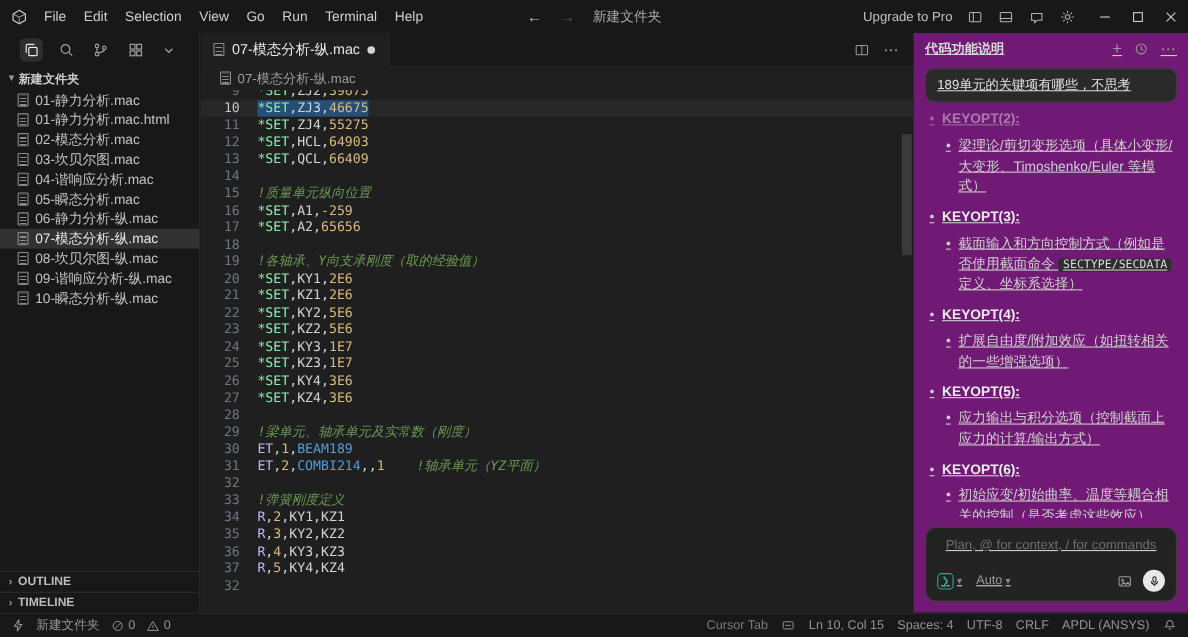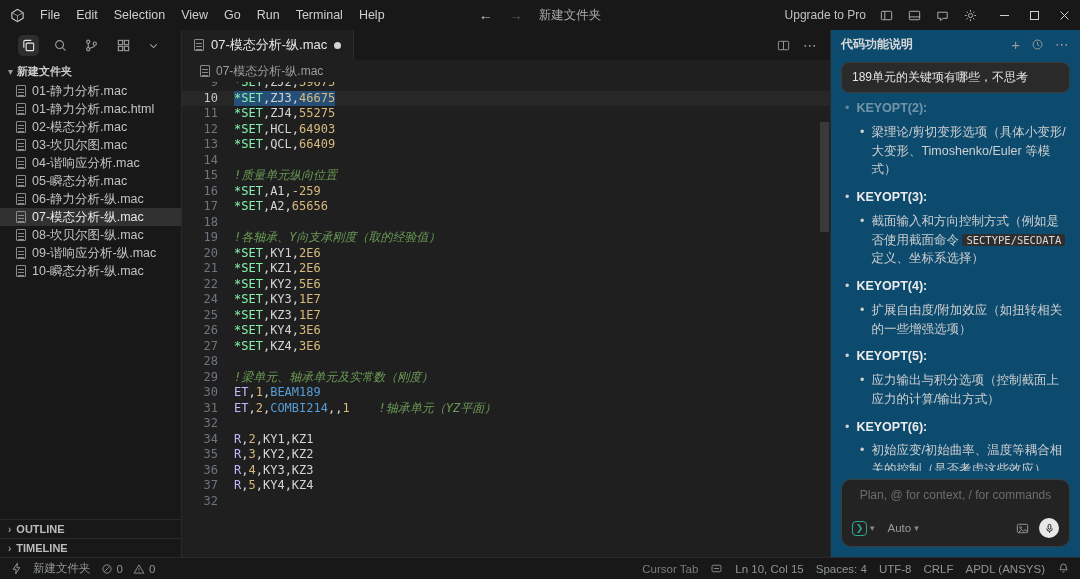--- a/index.html
+++ b/index.html
@@ -54,21 +54,21 @@
   .code-line.active .ln { color:#c6c6c6; }
   .lt { white-space:pre; }
   .lt.sel { background:#264f78; }
   .tok-k { color:#86efac; } .tok-p { color:#d4d4d4; } .tok-v { color:#d4d4d4; }
   .tok-n { color:#d7ba7d; } .tok-c { color:#6a9955; font-style:italic; }
   .tok-e { color:#c4b5fd; } .tok-t { color:#569cd6; }
   .ed-scrollbar { position:absolute; right:1px; top:0; width:9px; height:100%; }
   .ed-thumb { position:absolute; top:40px; width:9px; height:110px; background:#3a3a3a; border-radius:0; }
 
   
-  .chatpanel { width:250px; flex:0 0 250px; border-left:1px solid #2a2a2a; background:#0c4a6e; display:flex; flex-direction:column; }
+  .chatpanel { width:250px; flex:0 0 250px; border-left:1px solid #2a2a2a; background:#701a75; display:flex; flex-direction:column;text-decoration:underline; }
   .chat-header { height:28px; flex:0 0 28px; display:flex; align-items:center; padding:0 10px; }
   .chat-title { font-size:12px; font-weight:bold; color:#d8d8d8; }
   .chat-header-icons { margin-left:auto; display:flex; align-items:center; gap:11px; color:#9a9a9a; }
   .plus-glyph { font-size:15px; line-height:1; }
   .ellipsis-glyph { font-size:14px; letter-spacing:1px; line-height:1; }
   .user-bubble { margin:4px 10px 8px; padding:6px 10px; background:#2a2a2a; border:1px solid #3b3b3b; border-radius:8px; font-size:12px; color:#e3e3e3; }
   .chat-body { flex:1; min-height:0; overflow:hidden; padding:2px 12px 0 14px; font-size:12.5px; line-height:1.5; color:#cfcfcf; }
   .chat-heading { display:flex; gap:7px; margin-top:9px; color:#ececec; }
   .chat-heading strong { font-weight:bold; }
   .chat-heading.faded { opacity:.45; margin-top:-4px; }
@@ -298,29 +298,31 @@
             <div class="code-line"><span class="ln">13</span><span class="lt"><span class="tok-k">*SET</span><span class="tok-p">,</span><span class="tok-v">QCL</span><span class="tok-p">,</span><span class="tok-n">66409</span></span></div>
             <div class="code-line"><span class="ln">14</span><span class="lt"></span></div>
             <div class="code-line"><span class="ln">15</span><span class="lt"><span class="tok-c">!质量单元纵向位置</span></span></div>
             <div class="code-line"><span class="ln">16</span><span class="lt"><span class="tok-k">*SET</span><span class="tok-p">,</span><span class="tok-v">A1</span><span class="tok-p">,</span><span class="tok-n">-259</span></span></div>
             <div class="code-line"><span class="ln">17</span><span class="lt"><span class="tok-k">*SET</span><span class="tok-p">,</span><span class="tok-v">A2</span><span class="tok-p">,</span><span class="tok-n">65656</span></span></div>
             <div class="code-line"><span class="ln">18</span><span class="lt"></span></div>
             <div class="code-line"><span class="ln">19</span><span class="lt"><span class="tok-c">!各轴承、Y向支承刚度（取的经验值）</span></span></div>
             <div class="code-line"><span class="ln">20</span><span class="lt"><span class="tok-k">*SET</span><span class="tok-p">,</span><span class="tok-v">KY1</span><span class="tok-p">,</span><span class="tok-n">2E6</span></span></div>
             <div class="code-line"><span class="ln">21</span><span class="lt"><span class="tok-k">*SET</span><span class="tok-p">,</span><span class="tok-v">KZ1</span><span class="tok-p">,</span><span class="tok-n">2E6</span></span></div>
             <div class="code-line"><span class="ln">22</span><span class="lt"><span class="tok-k">*SET</span><span class="tok-p">,</span><span class="tok-v">KY2</span><span class="tok-p">,</span><span class="tok-n">5E6</span></span></div>
+            <div class="code-line"><span class="ln">23</span><span class="lt"><span class="tok-k">*SET</span><span class="tok-p">,</span><span class="tok-v">KZ2</span><span class="tok-p">,</span><span class="tok-n">5E6</span></span></div>
             <div class="code-line"><span class="ln">24</span><span class="lt"><span class="tok-k">*SET</span><span class="tok-p">,</span><span class="tok-v">KY3</span><span class="tok-p">,</span><span class="tok-n">1E7</span></span></div>
             <div class="code-line"><span class="ln">25</span><span class="lt"><span class="tok-k">*SET</span><span class="tok-p">,</span><span class="tok-v">KZ3</span><span class="tok-p">,</span><span class="tok-n">1E7</span></span></div>
             <div class="code-line"><span class="ln">26</span><span class="lt"><span class="tok-k">*SET</span><span class="tok-p">,</span><span class="tok-v">KY4</span><span class="tok-p">,</span><span class="tok-n">3E6</span></span></div>
             <div class="code-line"><span class="ln">27</span><span class="lt"><span class="tok-k">*SET</span><span class="tok-p">,</span><span class="tok-v">KZ4</span><span class="tok-p">,</span><span class="tok-n">3E6</span></span></div>
             <div class="code-line"><span class="ln">28</span><span class="lt"></span></div>
             <div class="code-line"><span class="ln">29</span><span class="lt"><span class="tok-c">!梁单元、轴承单元及实常数（刚度）</span></span></div>
             <div class="code-line"><span class="ln">30</span><span class="lt"><span class="tok-e">ET</span><span class="tok-p">,</span><span class="tok-n">1</span><span class="tok-p">,</span><span class="tok-t">BEAM189</span></span></div>
             <div class="code-line"><span class="ln">31</span><span class="lt"><span class="tok-e">ET</span><span class="tok-p">,</span><span class="tok-n">2</span><span class="tok-p">,</span><span class="tok-t">COMBI214</span><span class="tok-p">,,</span><span class="tok-n">1</span><span class="tok-p">    </span><span class="tok-c">!轴承单元（YZ平面）</span></span></div>
             <div class="code-line"><span class="ln">32</span><span class="lt"></span></div>
+            <div class="code-line"><span class="ln">33</span><span class="lt"><span class="tok-c">!弹簧刚度定义</span></span></div>
             <div class="code-line"><span class="ln">34</span><span class="lt"><span class="tok-e">R</span><span class="tok-p">,</span><span class="tok-n">2</span><span class="tok-p">,</span><span class="tok-v">KY1</span><span class="tok-p">,</span><span class="tok-v">KZ1</span></span></div>
             <div class="code-line"><span class="ln">35</span><span class="lt"><span class="tok-e">R</span><span class="tok-p">,</span><span class="tok-n">3</span><span class="tok-p">,</span><span class="tok-v">KY2</span><span class="tok-p">,</span><span class="tok-v">KZ2</span></span></div>
             <div class="code-line"><span class="ln">36</span><span class="lt"><span class="tok-e">R</span><span class="tok-p">,</span><span class="tok-n">4</span><span class="tok-p">,</span><span class="tok-v">KY3</span><span class="tok-p">,</span><span class="tok-v">KZ3</span></span></div>
             <div class="code-line"><span class="ln">37</span><span class="lt"><span class="tok-e">R</span><span class="tok-p">,</span><span class="tok-n">5</span><span class="tok-p">,</span><span class="tok-v">KY4</span><span class="tok-p">,</span><span class="tok-v">KZ4</span></span></div>
             <div class="code-line"><span class="ln">32</span><span class="lt"></span></div>
           </div>
         <div class="ed-scrollbar">
             <div class="ed-thumb"></div>
           </div>
       </div>

